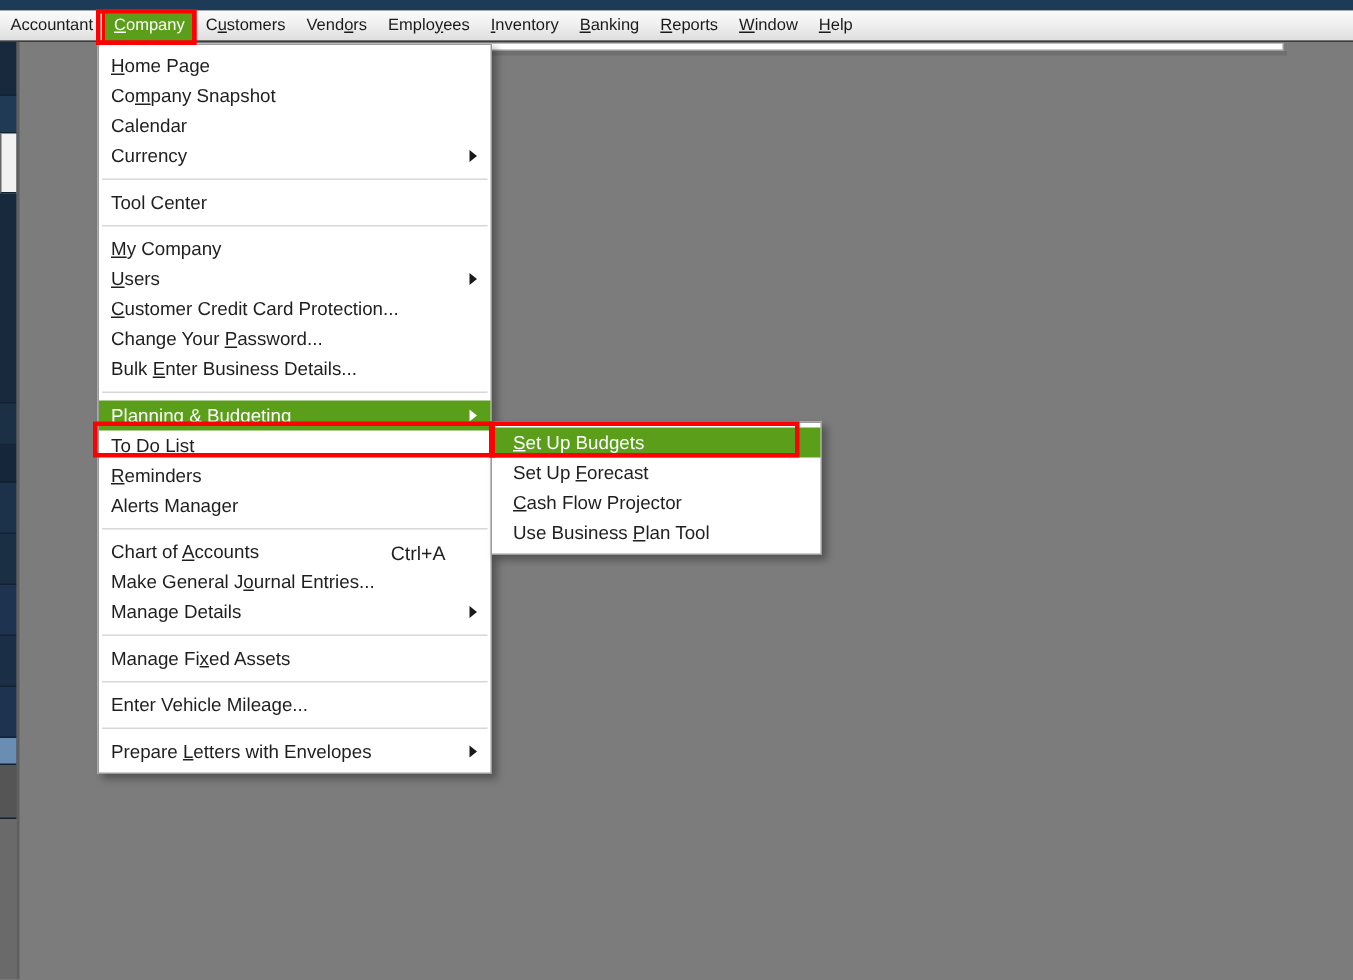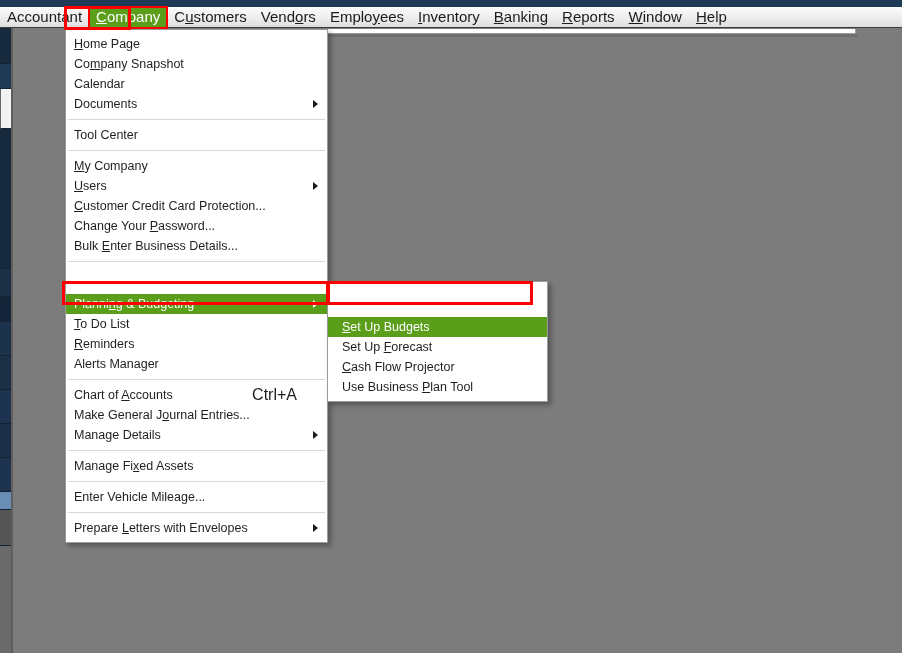--- a/index.html
+++ b/index.html
@@ -17,21 +17,21 @@
     background: #1d3b57;
   }
   .menubar {
     position: absolute; left: 0; top: 7px; width: 902px; height: 21px;
     background: linear-gradient(to bottom, #fbfbfb 0%, #f0f0f0 45%, #dedede 100%);
     border-bottom: 1px solid #3d3d3d;
     display: flex; align-items: center;
     padding-left: 0;
   }
   .menubar-item {
-    font-size: 15px; color: #1a1a1a;
+    font-size: 11px; color: #1a1a1a;
     padding: 3px 7px 4px 7px;
     margin: 0 0px;
     white-space: nowrap;
     line-height: 14px;
     cursor: default;
   }
   .menubar-item.active {
     background: #5a9e1a;
     color: #ffffff;
   }
@@ -94,34 +94,33 @@
     display: flex; align-items: center;
     height: 20px;
     padding: 0 10px 0 8px;
     font-size: 12.5px; color: #1f1f1f;
     white-space: nowrap;
     cursor: default;
   }
   .mi .label { flex: 0 0 auto; }
   .mi .accel {
     position:absolute; right: 30px;
-    font-size: 16px; color:#1f1f1f;
+    font-size: 13px; color:#1f1f1f;
   }
   .mi .arrow {
     position: absolute; right: 9px; top: 50%;
     transform: translateY(-50%);
     width: 0; height: 0;
     border-left: 5px solid #1a1a1a;
     border-top: 4px solid transparent;
     border-bottom: 4px solid transparent;
   }
   .mi.selected {
     background: #5a9e1a;
     color: #ffffff;
-    margin-top: 32px;
   }
   .mi.selected .arrow { border-left-color: #ffffff; }
   .sep {
     height: 1px; background: #d7d7d7;
     margin: 5px 2px 5px 2px;
   }
 
   
   .submenu {
     position: absolute; left: 327px; top: 281px; width: 221px;
@@ -185,21 +184,21 @@
     <div class="mi">
       <span class="label"><span class="ul">H</span>ome Page</span>
     </div>
     <div class="mi">
       <span class="label">Co<span class="ul">m</span>pany Snapshot</span>
     </div>
     <div class="mi">
       <span class="label">Calendar</span>
     </div>
     <div class="mi">
-      <span class="label">Documents</span>
+      <span class="label">Currency</span>
       <span class="arrow"></span>
     </div>
     <div class="sep"></div>
     <div class="mi">
       <span class="label">Tool Center</span>
     </div>
     <div class="sep"></div>
     <div class="mi">
       <span class="label"><span class="ul">M</span>y Company</span>
     </div>

